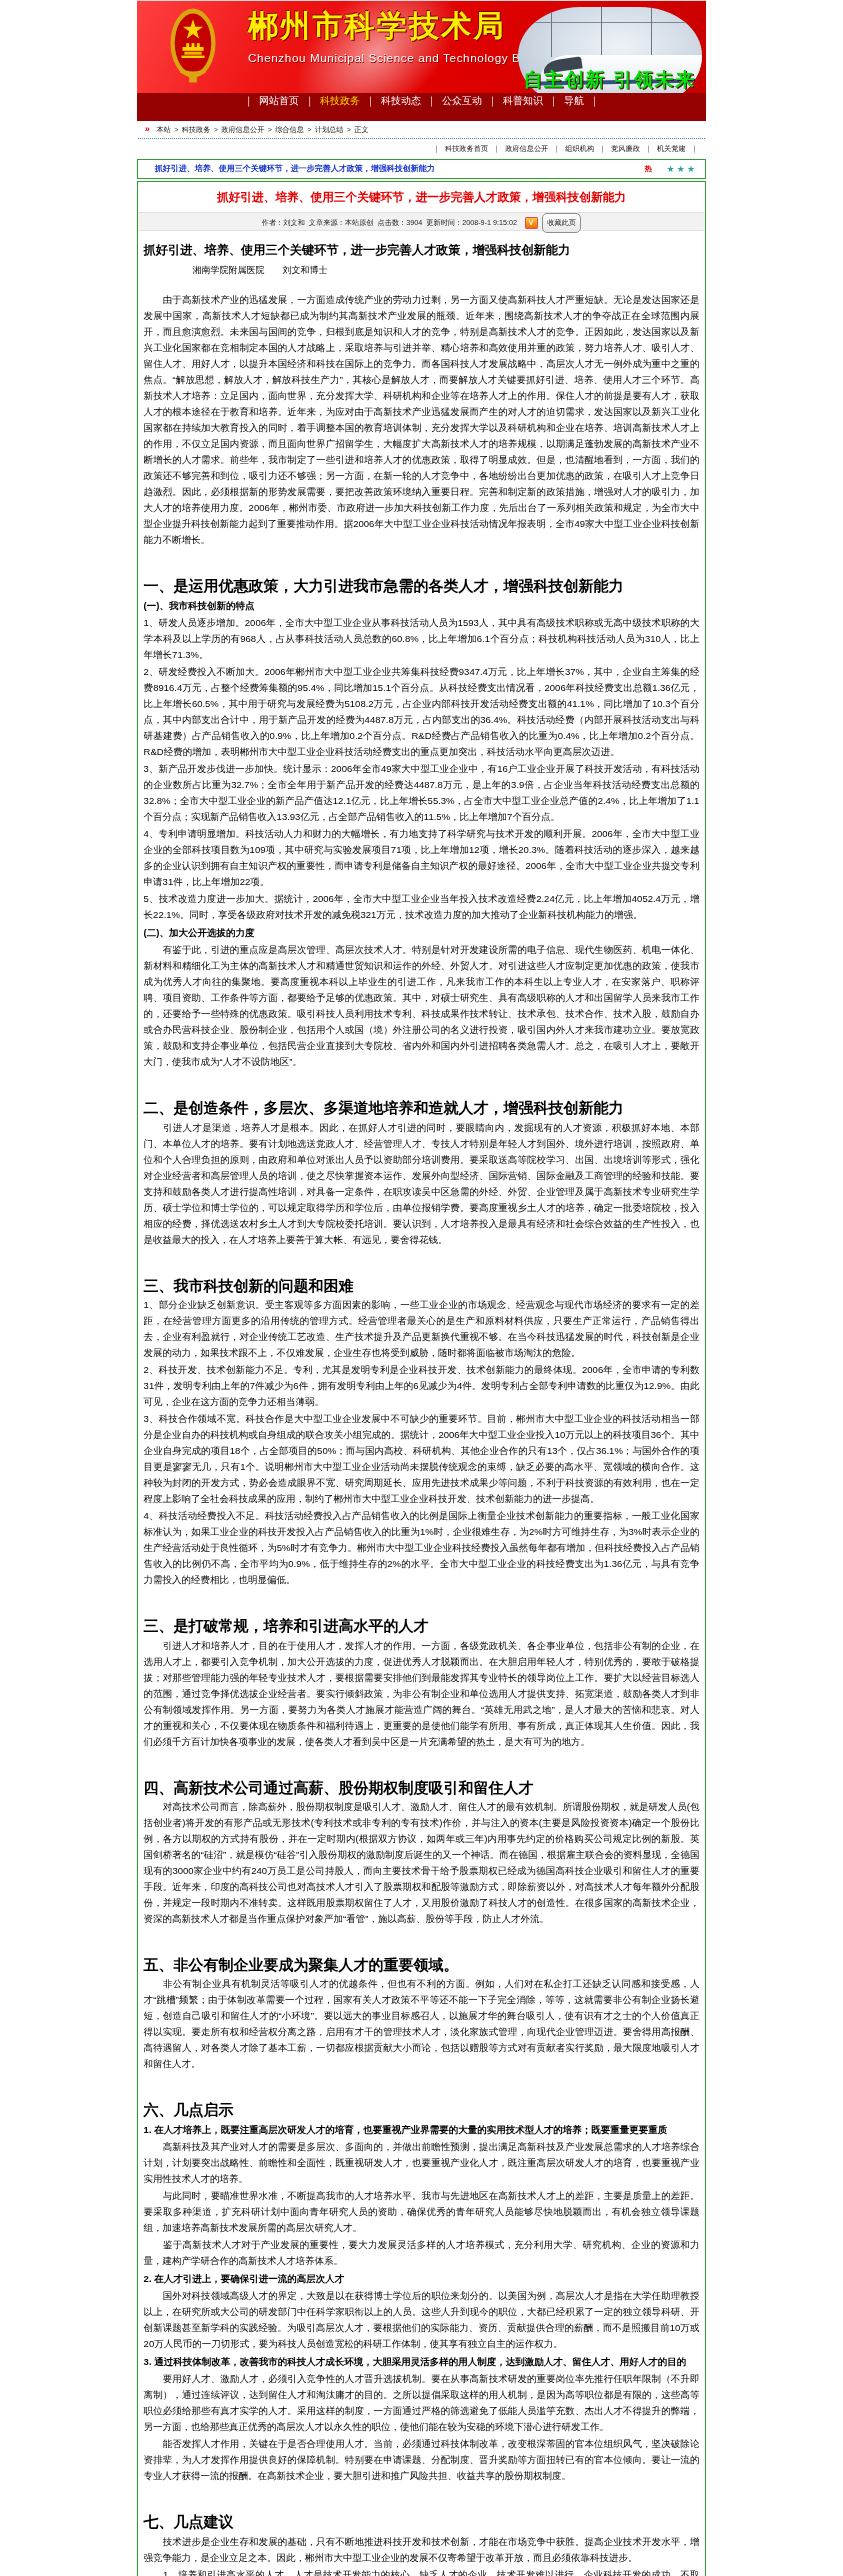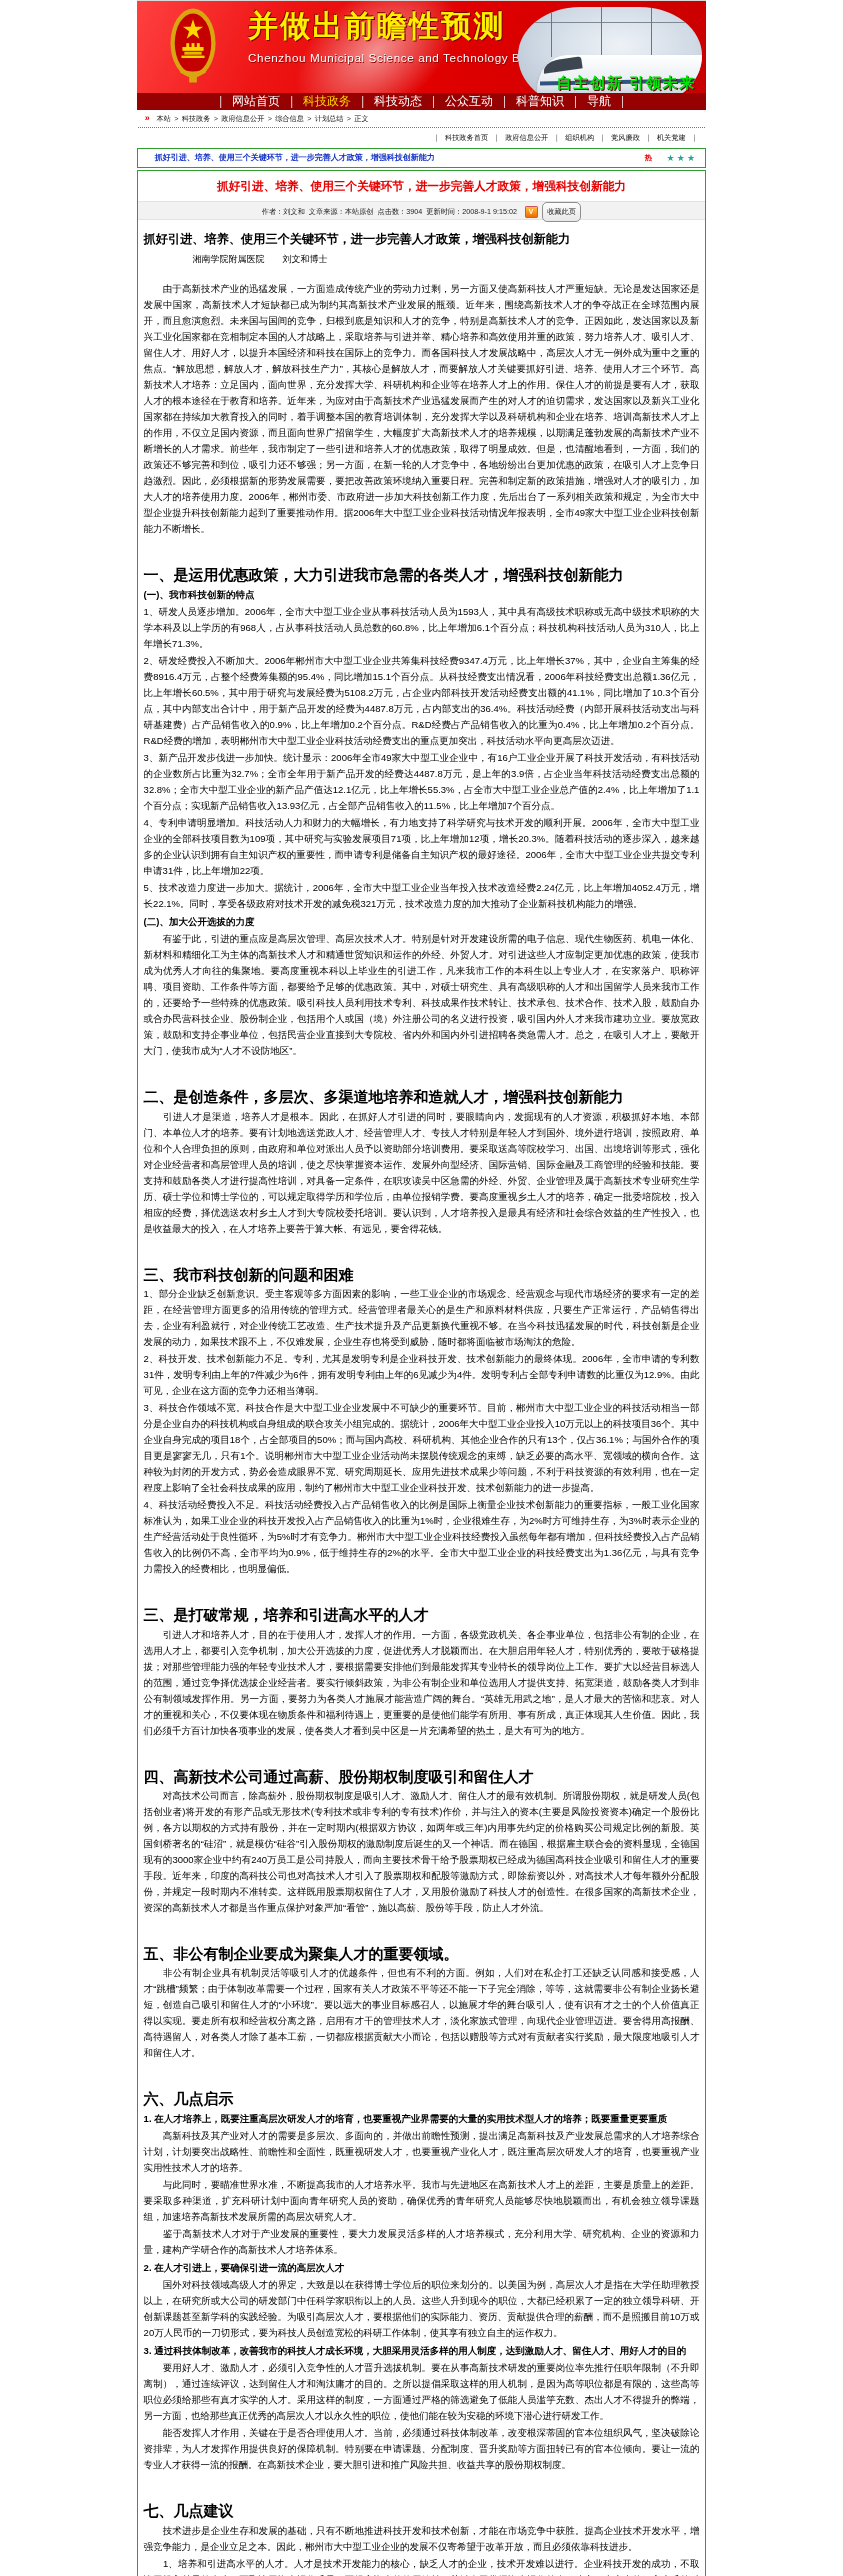--- a/index.html
+++ b/index.html
@@ -10,23 +10,23 @@
   .emblem{position:absolute;left:32px;top:3.3px;width:48px;height:85px;}
   .site-titles{position:absolute;left:111px;top:7.8px;width:356px;}
   .site-title{color:#ffee00;font-size:30px;font-weight:bold;letter-spacing:2.2px;text-shadow:1.1px 1.1px 0 #7a0000,-0.6px -0.6px 0 #7a0000;line-height:34px;}
   .site-sub{color:#ffffff;font-size:11.7px;margin-top:7.8px;letter-spacing:0.6px;text-shadow:0.6px 0.6px 0.6px #800;}
   .train{position:absolute;right:4.4px;top:5.6px;width:184px;height:97px;border-radius:78px 78px 67px 67px/61px;background:radial-gradient(ellipse at 55% 40%,#eef2f7 0%,#cfd9e4 55%,#aebccb 100%);overflow:hidden;}
   .pole{position:absolute;top:0;width:1.1px;height:50px;background:#6a7683;}
   .wire{position:absolute;top:15.6px;left:0;width:100%;height:0.6px;background:#7d8894;}
   .train-body{position:absolute;left:19px;bottom:7.8px;width:167px;height:41px;background:linear-gradient(#ffffff,#e7ecf1 70%,#c6cfd8);border-radius:33px 4.4px 2.2px 5.6px/39px 4.4px 2.2px 5.6px;box-shadow:0 1.7px 2.2px rgba(40,50,70,.35);}
   .train-glass{position:absolute;left:25.6px;bottom:32px;width:39px;height:12.2px;background:#3d4550;border-radius:16.7px 3.3px 0 0/11px 3.3px 0 0;transform:rotate(-8deg);}
   .train-stripe{position:absolute;left:22px;bottom:19px;width:161px;height:4.4px;background:#31537f;transform:rotate(-1deg);}
-  .slogan{position:absolute;right:10px;bottom:0px;color:#00e40a;font-size:15px;font-weight:bold;letter-spacing:1.7px;text-shadow:1.1px 1.1px 0.6px #5a0c0c;z-index:5;}
+  .slogan{position:absolute;right:10px;bottom:0px;color:#00e40a;font-size:19px;font-weight:bold;letter-spacing:1.7px;text-shadow:1.1px 1.1px 0.6px #5a0c0c;z-index:5;}
   
-  .mainnav{height:17px;line-height:16px;background:#960101;color:#fff;text-align:center;font-size:12px;}
+  .mainnav{height:28px;line-height:16px;background:#960101;color:#fff;text-align:center;font-size:10px;}
   .mainnav .sep{color:#ffffff;margin:0 5.6px;}
   .mainnav .item{color:#ffffff;cursor:pointer;}
   .mainnav .item.active{color:#ffd800;}
   
   .crumbbar{height:16.7px;line-height:16.7px;font-size:7.2px;color:#111;padding-left:7.8px;}
   .crumbbar .marker{color:#e00000;font-weight:bold;font-size:9px;margin-right:6.7px;}
   .crumbbar .crumb{color:#111;cursor:pointer;}
   .crumbbar .gt{color:#333;margin:0 3.3px;}
   .dotline{border-bottom:1.1px dotted #3f87c0;height:0.6px;margin:0 1.1px 1.1px 1.1px;}
   
@@ -68,21 +68,21 @@
         <rect x="32" y="96" width="36" height="6" fill="#e8b800"></rect>
         <rect x="26" y="104" width="48" height="5" fill="#ffd700"></rect>
         <rect x="36" y="78" width="6" height="10" fill="#ffd700"></rect>
         <rect x="47" y="78" width="6" height="10" fill="#ffd700"></rect>
         <rect x="58" y="78" width="6" height="10" fill="#ffd700"></rect>
         <path d="M20 128 Q50 146 80 128 L76 140 Q50 154 24 140 Z" fill="#d9a511"></path>
         <rect x="42" y="146" width="16" height="14" fill="#d9a511"></rect>
       </svg>
     </div>
     <div class="site-titles">
-      <div class="site-title">并做出前瞻性预测</div>
+      <div class="site-title">郴州市科学技术局</div>
       <div class="site-sub">Chenzhou Municipal  Science and Technology Bureau</div>
     </div>
     <div class="train">
       <div class="wire"></div>
       <div class="pole" style="left:33px"></div>
       <div class="pole" style="left:83px"></div>
       <div class="pole" style="left:133px"></div>
       <div class="train-body"></div>
       <div class="train-glass"></div>
       <div class="train-stripe"></div>

